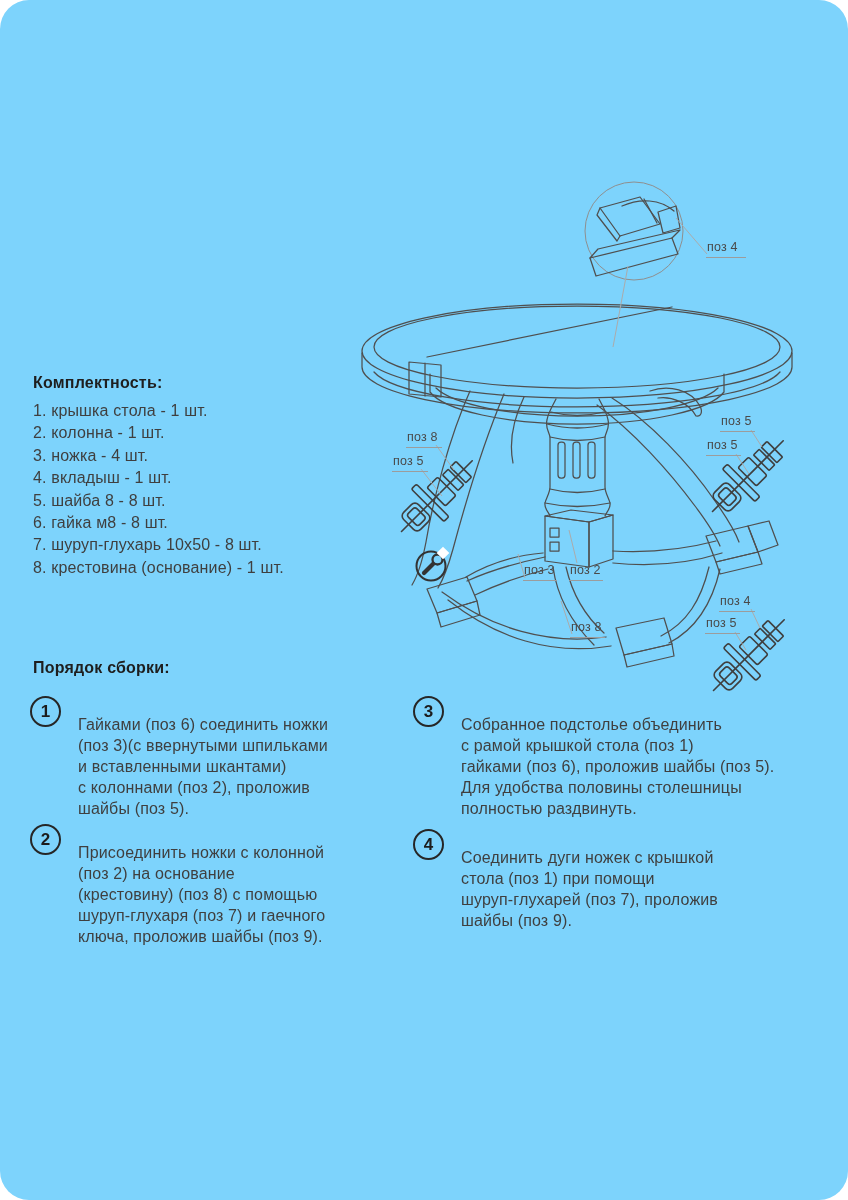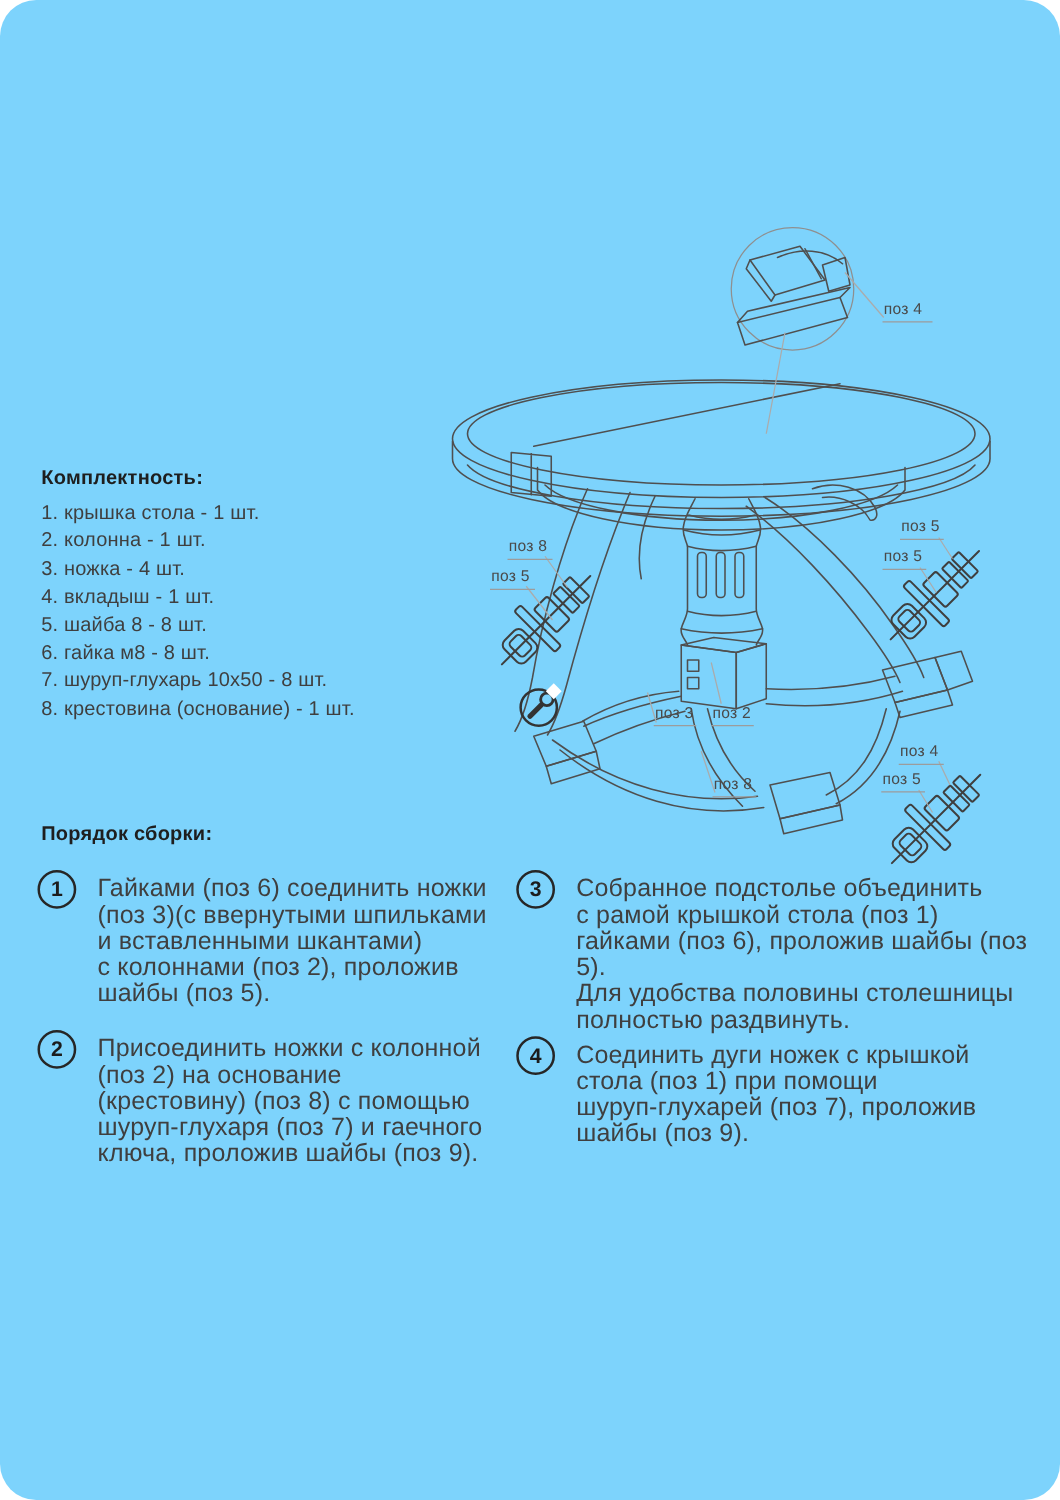--- a/index.html
+++ b/index.html
@@ -56,22 +56,22 @@
   .step-num {
     flex:0 0 auto;
     width:31px; height:31px;
     border:2px solid #262626;
     border-radius:50%;
     box-sizing:border-box;
     display:flex; align-items:center; justify-content:center;
     font-size:17px; font-weight:700; color:#1c1c1c;
   }
   .step-text {
-    margin-top:5px;
-    font-size:20px;
+    margin-top:18px;
+    font-size:16px;
     line-height:21px;
     letter-spacing:0.15px;
     color:#3f3f3f;
     white-space:pre-line;
   }
 </style>
 </head>
 <body>
 
 <div class="page">

